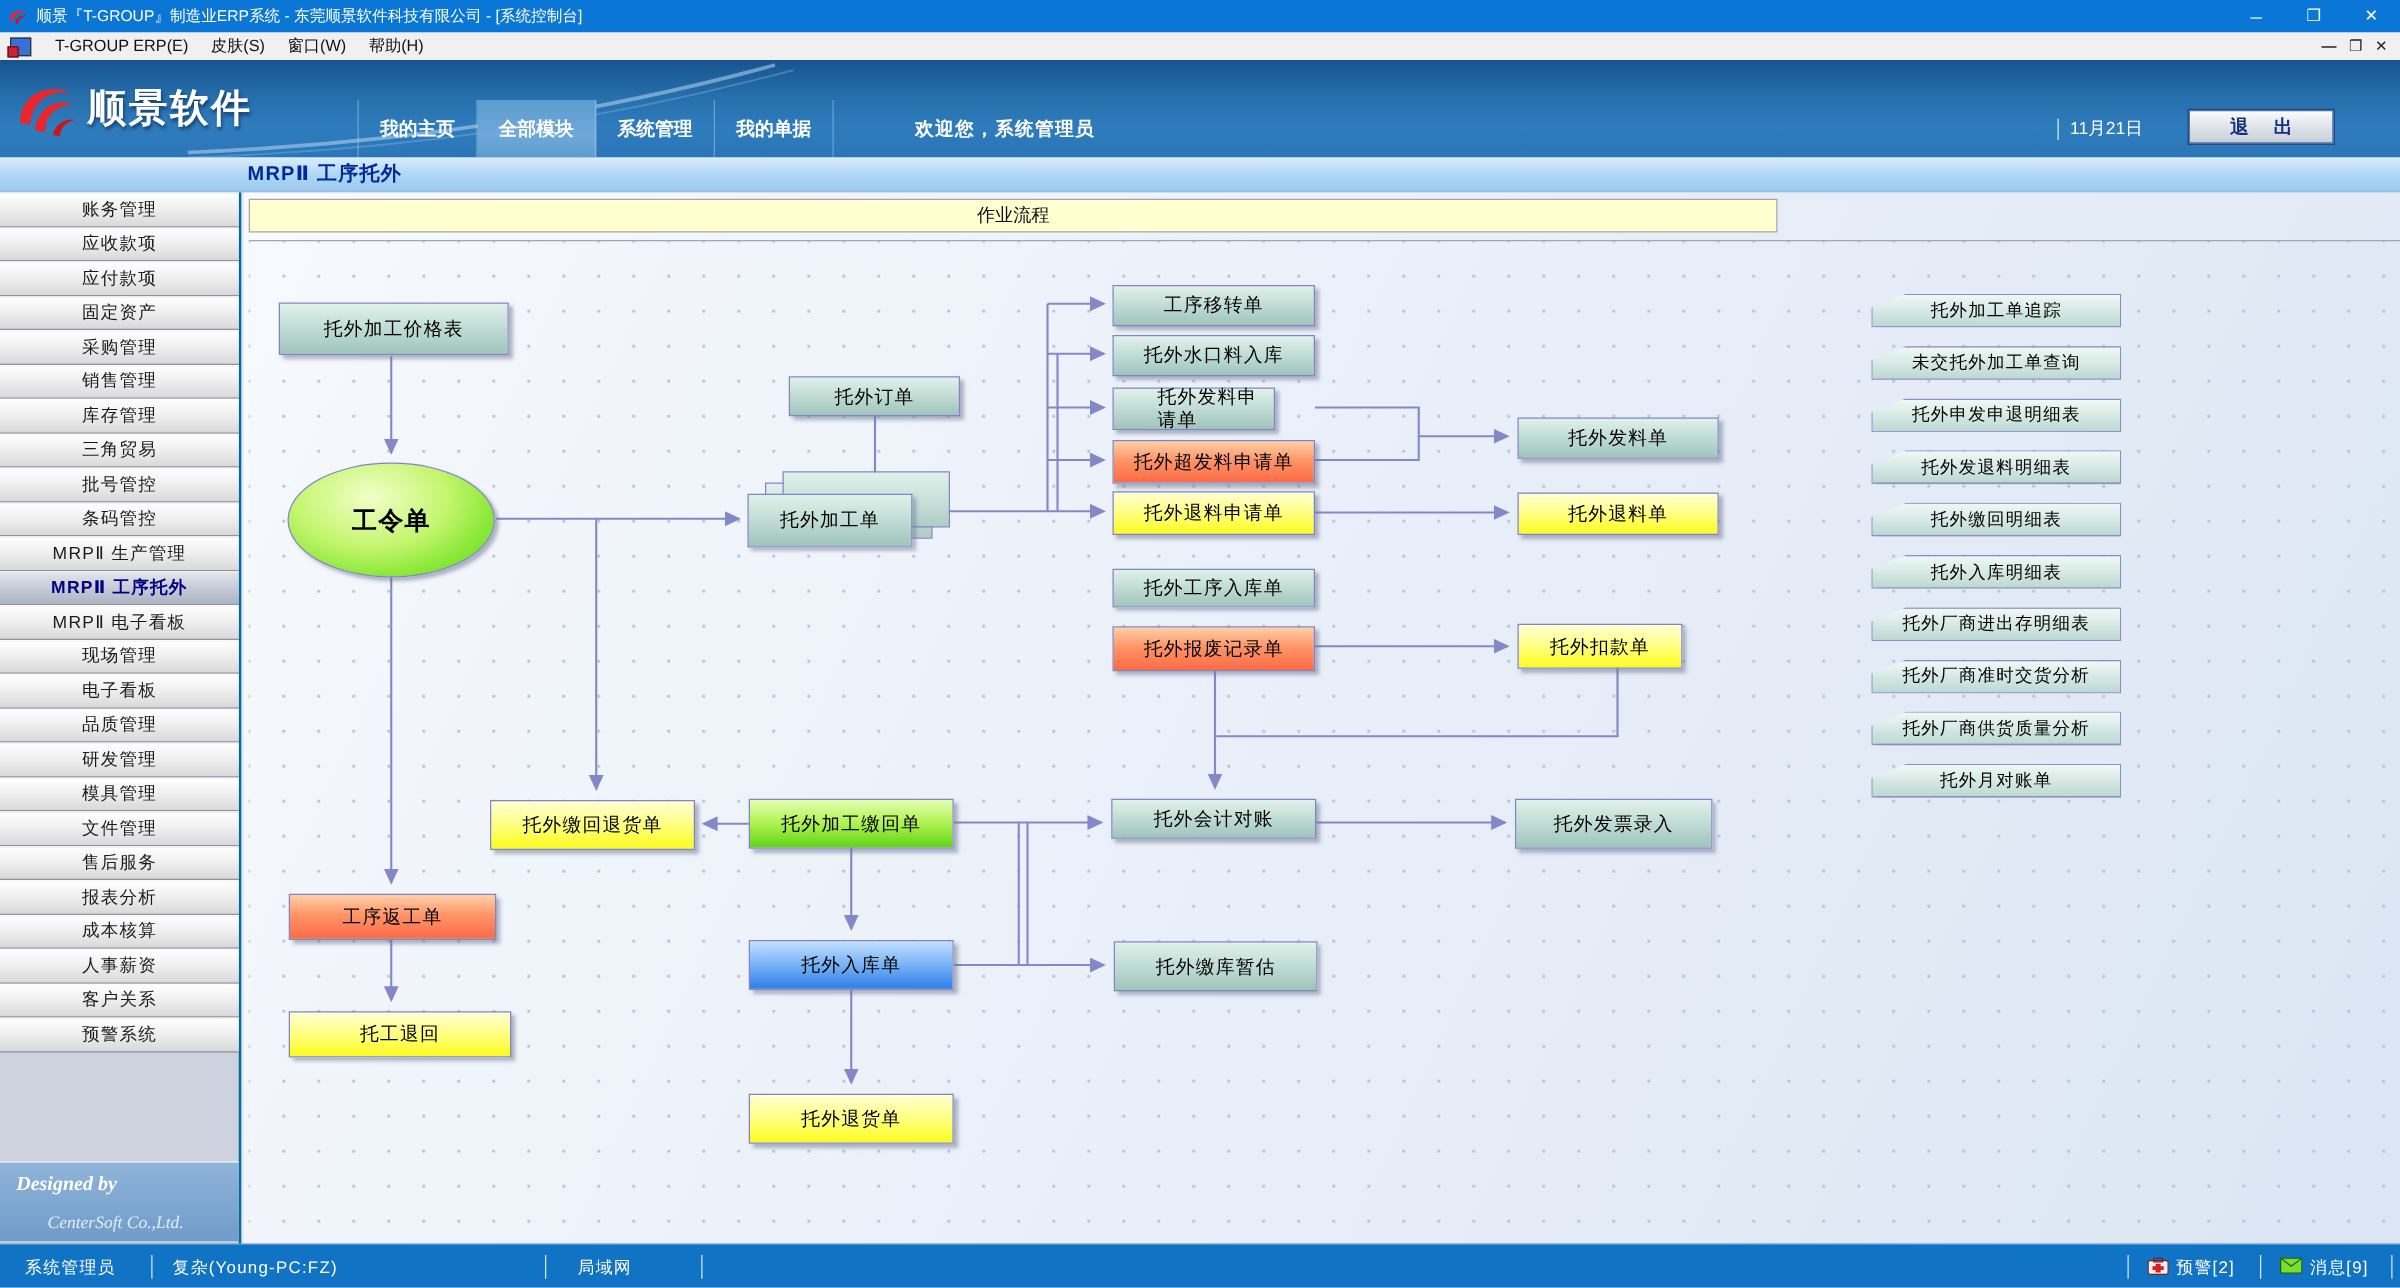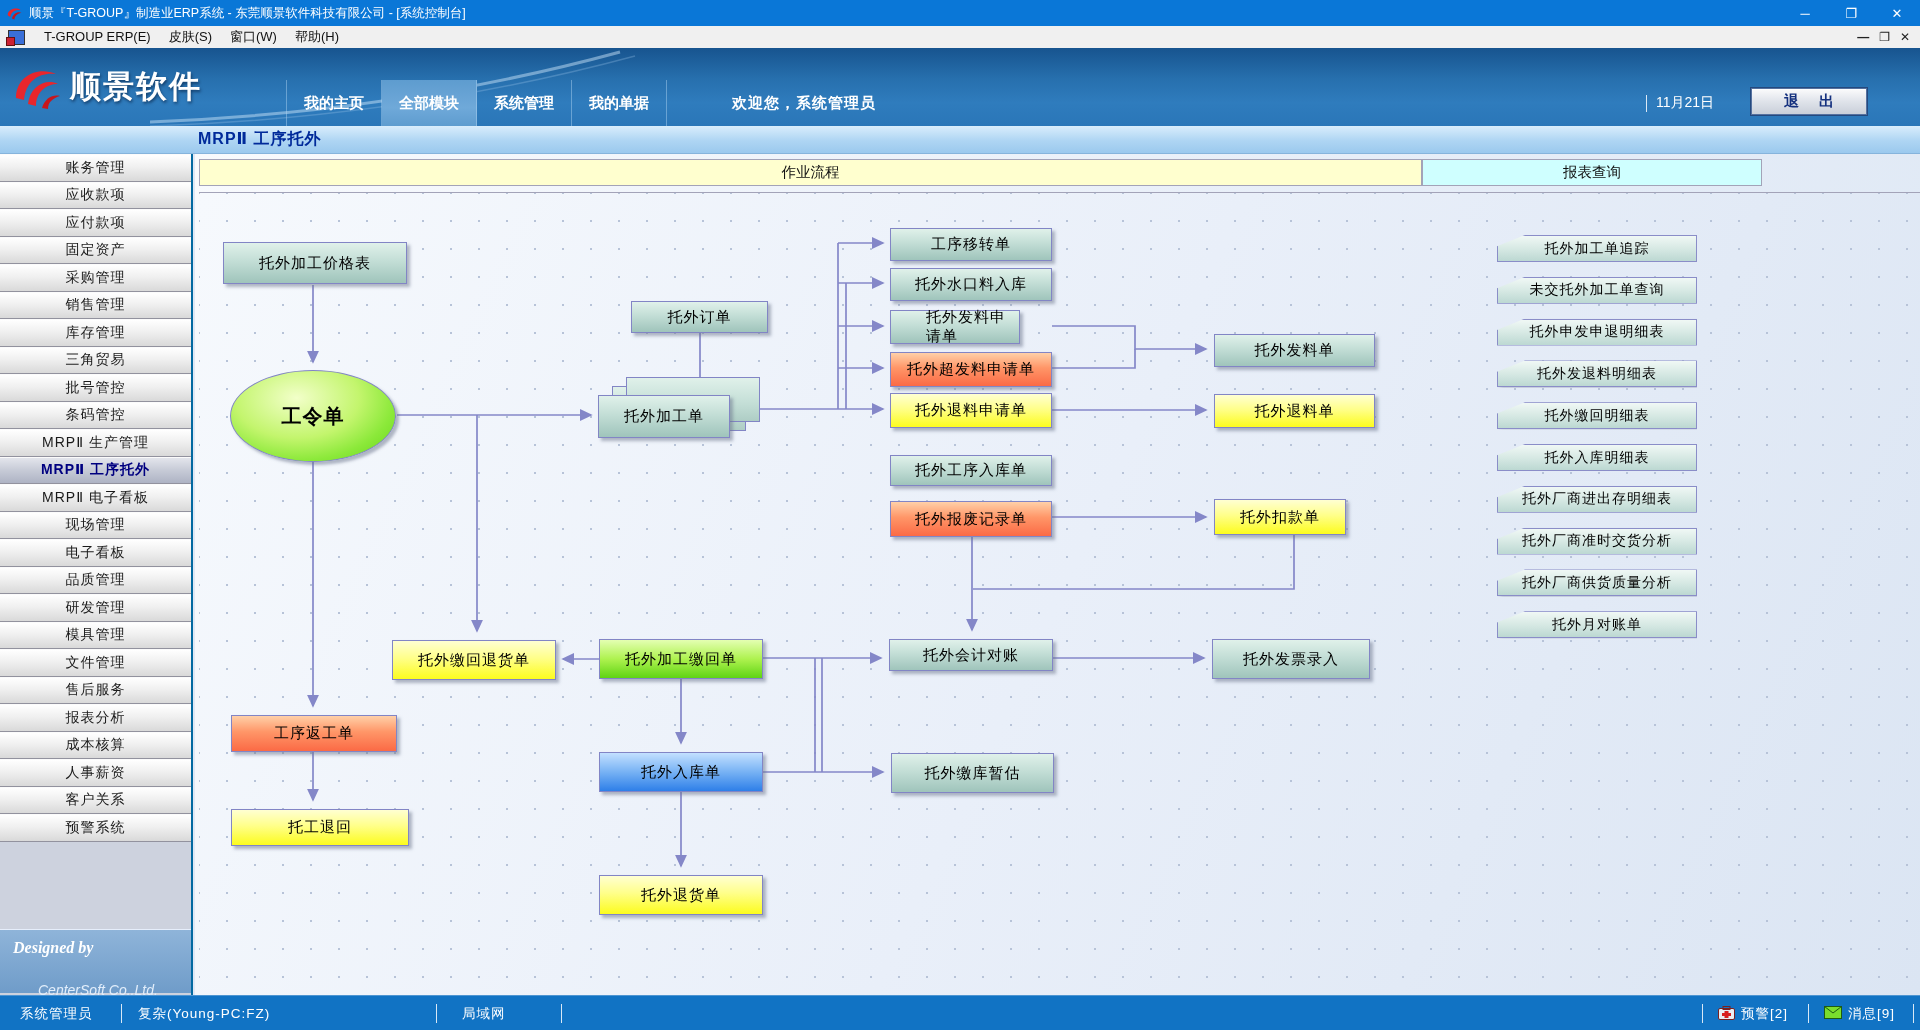--- a/index.html
+++ b/index.html
@@ -55,21 +55,21 @@
   .side-item{height:27.5px;box-sizing:border-box;background:linear-gradient(180deg,#ffffff,#f0f0f0 45%,#d9d9d9);
     border-bottom:1px solid #92929e;border-top:1px solid #fbfbfb;
     display:flex;align-items:center;justify-content:center;
     font-size:14px;color:#1a1a1a;letter-spacing:1px;}
   .side-item.active{background:linear-gradient(180deg,#e3e5ec,#c6cad6 50%,#aeb3c4);
     color:#000080;font-weight:bold;}
   .side-footer{position:absolute;left:0;bottom:2px;width:191px;height:63px;
     background:linear-gradient(180deg,#8fb4d9,#6f9cc9);border-top:1px solid #e6eefb;}
   .side-footer .f1{position:absolute;left:13px;top:9px;color:#fff;font-size:16px;font-weight:bold;
     font-style:italic;font-family:"Liberation Serif","DejaVu Serif",serif;}
-  .side-footer .f2{position:absolute;left:38px;top:52px;color:#e2eefb;font-size:14px;font-style:italic;}
+  .side-footer .f2{position:absolute;left:38px;top:41px;color:#e2eefb;font-size:14px;font-style:italic;font-family:Liberation Serif, serif;}
   
   .content{position:absolute;left:195px;top:154px;width:1725px;height:841px;
     background:linear-gradient(115deg,#f8fafd 0%,#e7eef8 55%,#dde7f4 100%);}
   .flowhead{position:absolute;top:5px;height:27px;box-sizing:border-box;border:1px solid #a3a3b8;
     display:flex;align-items:center;justify-content:center;font-size:14.5px;color:#101010;}
   .flowhead.yellow{left:4px;width:1223px;background:#ffffcf;}
   .flowhead.cyan{left:1227px;width:340px;background:#cfffff;}
   .canvas{position:absolute;left:4px;top:38px;width:1721px;height:803px;
     border-top:1px solid #a3a3b8;
     background:
@@ -196,23 +196,20 @@
     </div>
   <div class="side-footer">
     <div class="f1">Designed by</div>
     <div class="f2">CenterSoft Co.,Ltd.</div>
   </div>
 </div>
 
 <div class="content">
   <div class="flowhead yellow">
     <span>作业流程</span>
-  </div>
-  <div class="flowhead cyan">
-    <span>报表查询</span>
   </div>
   <div class="canvas" id="flow-canvas">
       <div class="node n-teal" style="left: 24px; top: 49px; width: 184px; height: 42px;">托外加工价格表</div>
       <div class="node n-ellipse" style="left: 31px; top: 177px; width: 166px; height: 92px;">工令单</div>
       <div class="node n-teal" style="left: 432px; top: 108px; width: 137px; height: 32px;">托外订单</div>
       <div class="stackghost" style="left: 413px; top: 193px; width: 132px; height: 43px;"></div>
       <div class="stackghost" style="left: 427px; top: 184px; width: 132px; height: 43px;"></div>
       <div class="node n-teal" style="left: 399px; top: 202px; width: 132px; height: 43px;">托外加工单</div>
       <div class="node n-teal" style="left: 691px; top: 35px; width: 162px; height: 33px;">工序移转单</div>
       <div class="node n-teal" style="left: 691px; top: 75px; width: 162px; height: 33px;">托外水口料入库</div>

